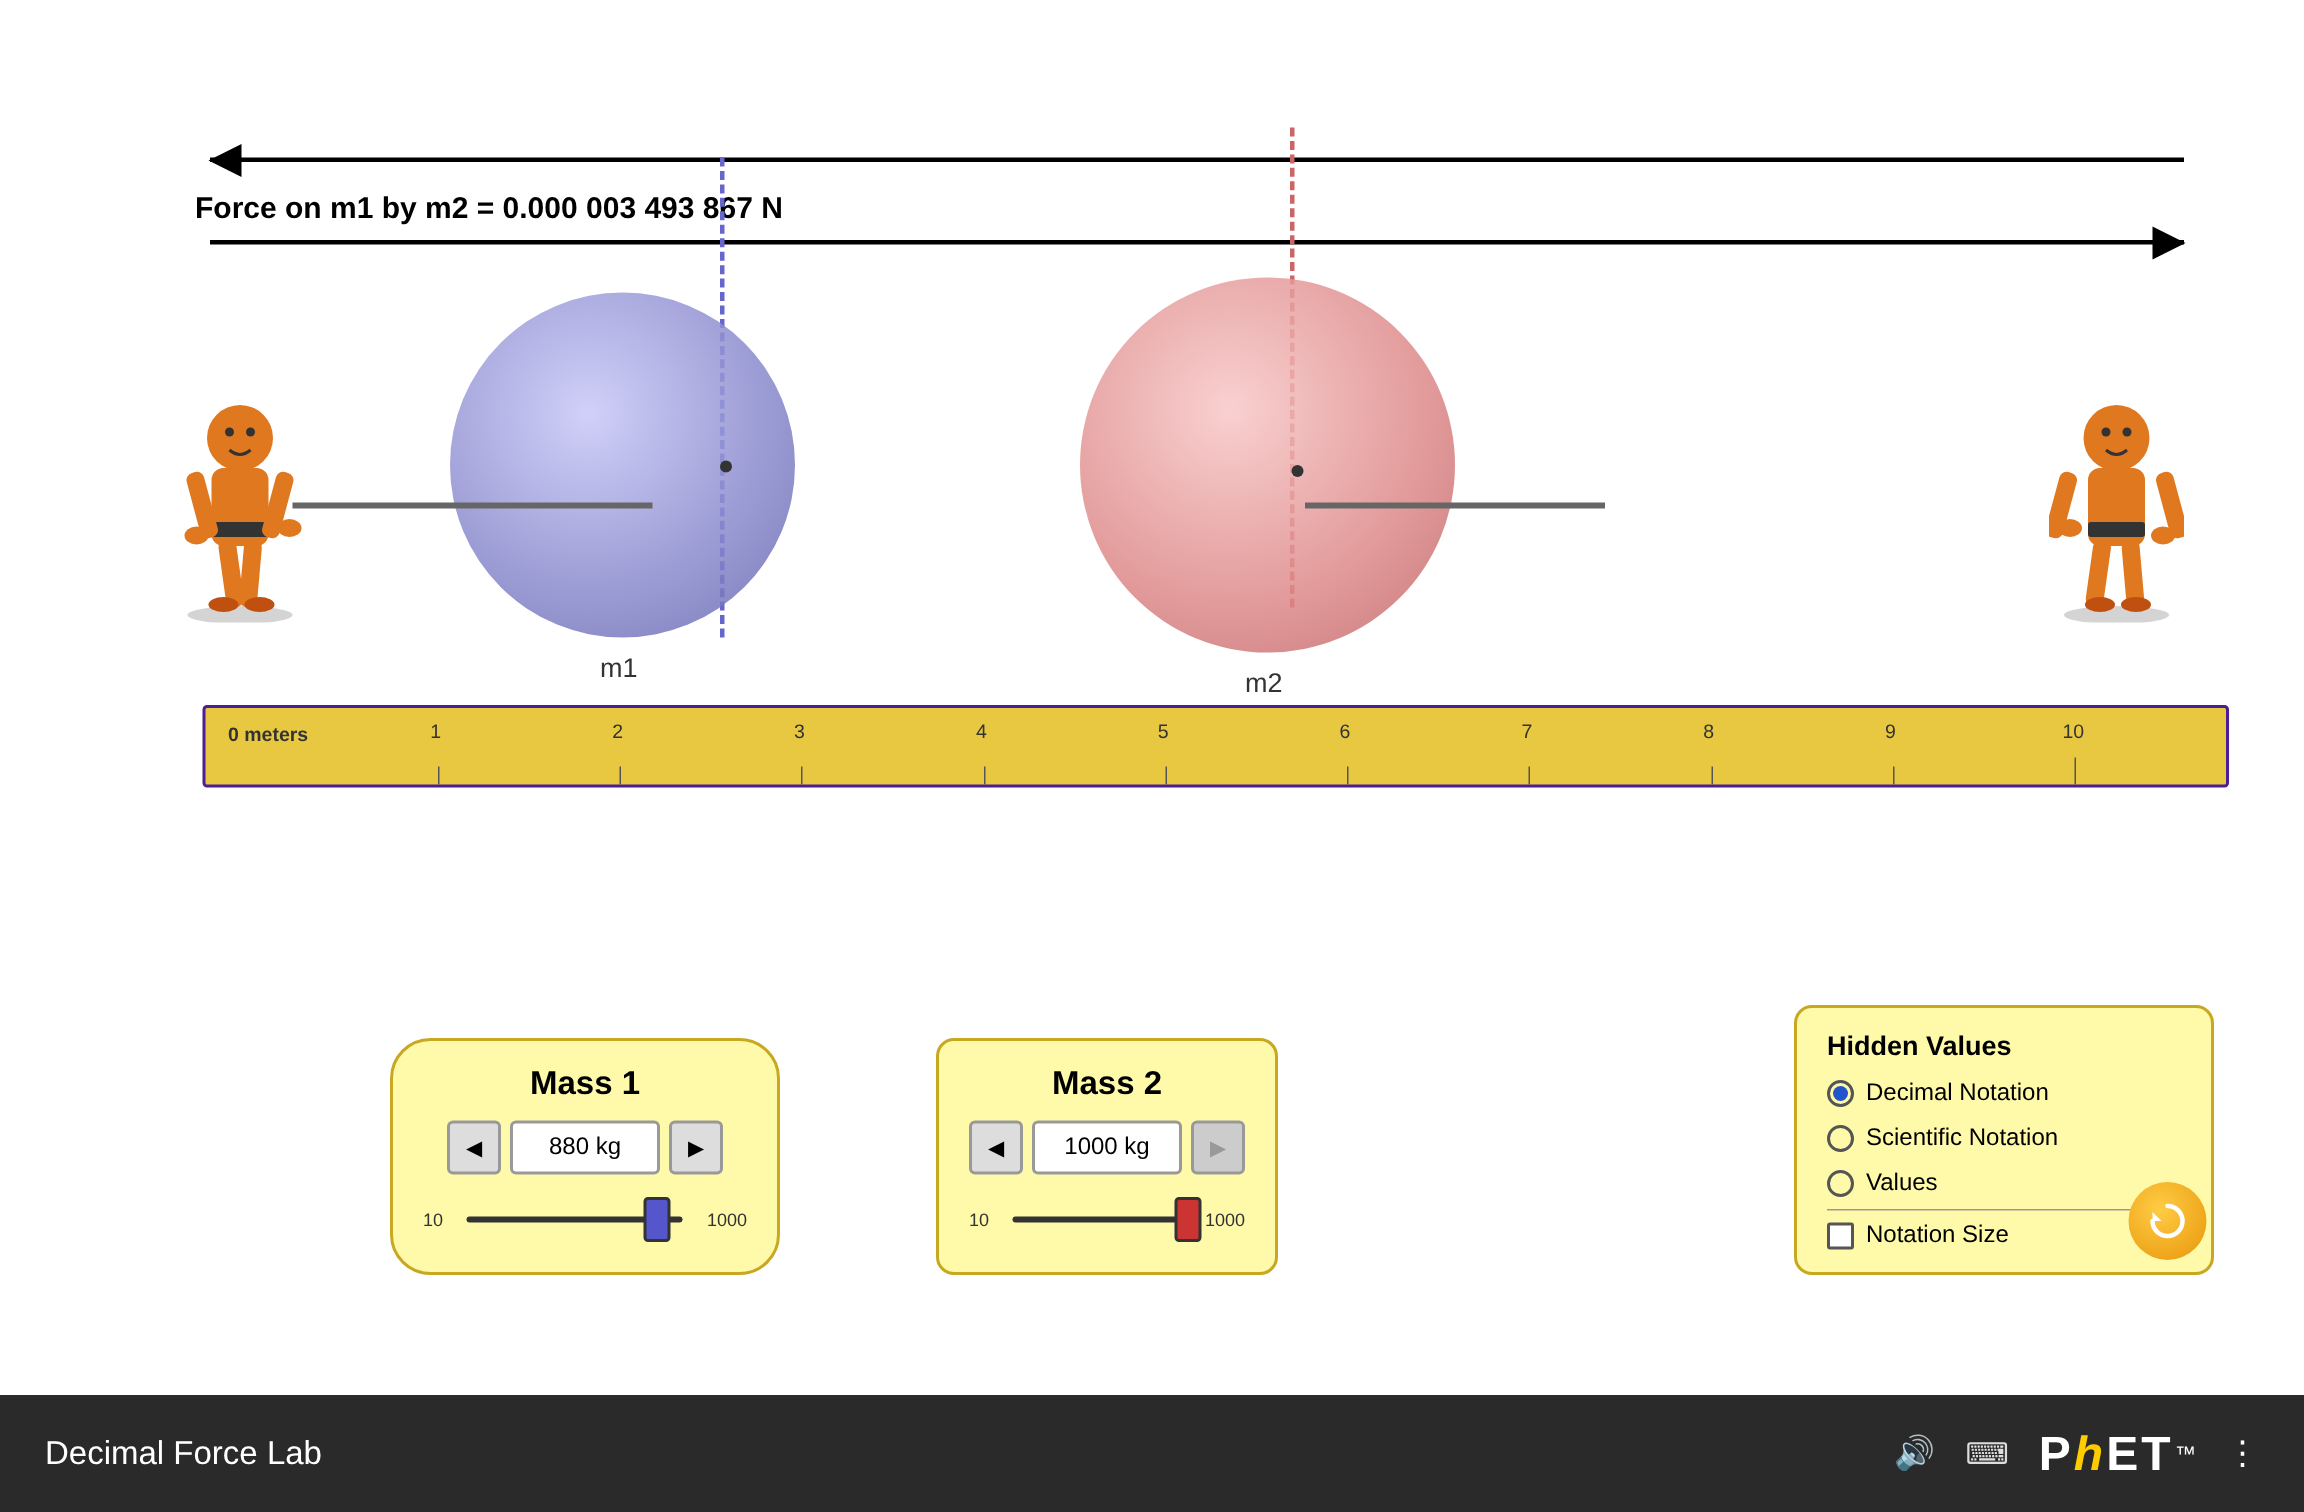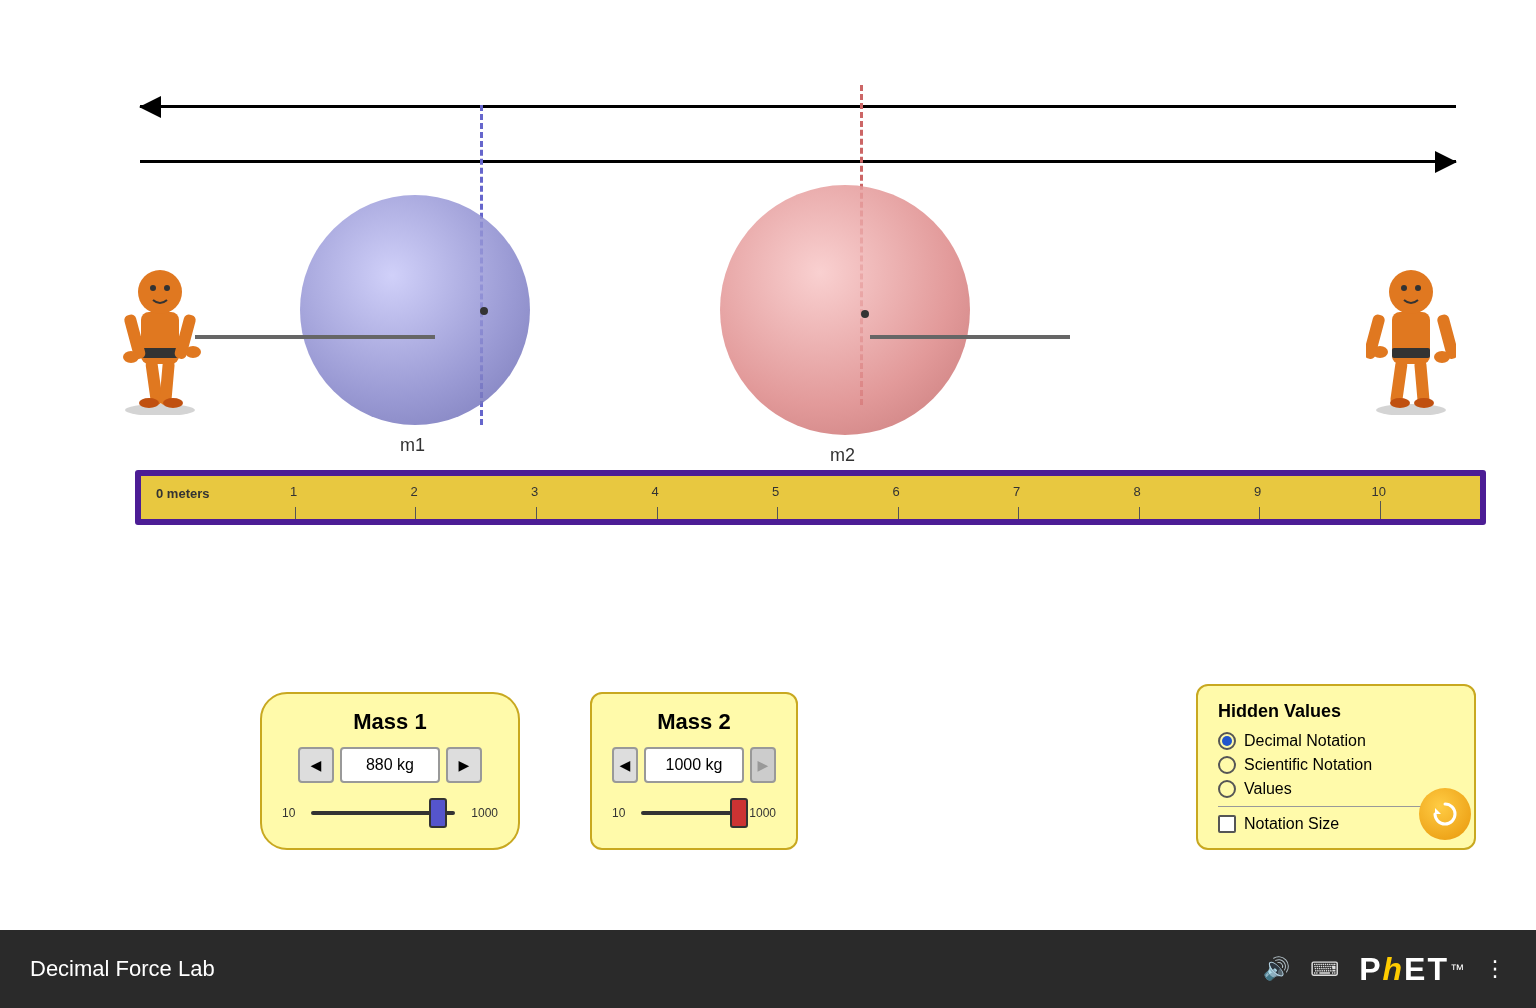--- a/index.html
+++ b/index.html
@@ -122,40 +122,40 @@
     .label-m2 { left: 830px; top: 445px; }
 
     
     .ruler {
       position: absolute;
       left: 135px;
       top: 470px;
       right: 50px;
       height: 55px;
       background: #e8c840;
-      border: 6px solid #4c1d95;
+      border: 2px solid #4c1d95;
       border-radius: 3px;
     }
     .ruler-inner {
       position: relative;
       width: 100%;
       height: 100%;
     }
 
     
     .control-panel {
       position: absolute;
       bottom: 80px;
       background: #fffaaa;
       border: 2px solid #c8a820;
       border-radius: 12px;
       padding: 15px 20px;
     }
     .panel-mass1 { left: 260px; width: 260px; border-radius: 27px; }
-    .panel-mass2 { left: 590px; width: 208px; }
+    .panel-mass2 { left: 624px; width: 228px; }
     .panel-force { right: 60px; width: 280px; }
 
     .panel-title {
       text-align: center;
       font-size: 22px;
       font-weight: bold;
       margin-bottom: 12px;
       color: #000;
     }
 
@@ -240,20 +240,21 @@
       margin-bottom: 10px;
       color: #000;
     }
     .radio-row {
       display: flex;
       align-items: center;
       gap: 8px;
       margin-bottom: 6px;
       font-size: 16px;
       color: #000;
+      margin-top: 12px;
     }
     .radio-circle {
       width: 18px;
       height: 18px;
       border-radius: 50%;
       border: 2px solid #555;
       display: flex;
       align-items: center;
       justify-content: center;
     }
@@ -347,20 +348,21 @@
 
 <div id="sim-area">
 
   <div style="position:absolute; top:50px; left:130px; right:70px; height:140px;">
 
 
     <div style="position:absolute; top:55px; left:10px; right:10px; height:3px; background:#000;">
       <div style="position:absolute; left:-1px; top:-9px; width:0; height:0; border-top:11px solid transparent; border-bottom:11px solid transparent; border-right:22px solid #000;"></div>
     </div>
 
+    <div style="position:absolute; top:78px; left:0px; font-size:20px; font-weight:bold; color:#000; white-space:nowrap;">Force on m1 by m2 = 0.000 003 493 867 N</div>
 
     <div style="position:absolute; top:110px; left:10px; right:10px; height:3px; background:#000;">
       <div style="position:absolute; right:-1px; top:-9px; width:0; height:0; border-top:11px solid transparent; border-bottom:11px solid transparent; border-left:22px solid #000;"></div>
     </div>
   </div>
 
   <div class="dashed-line-blue"></div>
   <div class="dashed-line-red"></div>
 
   <div class="sphere-blue"></div>

